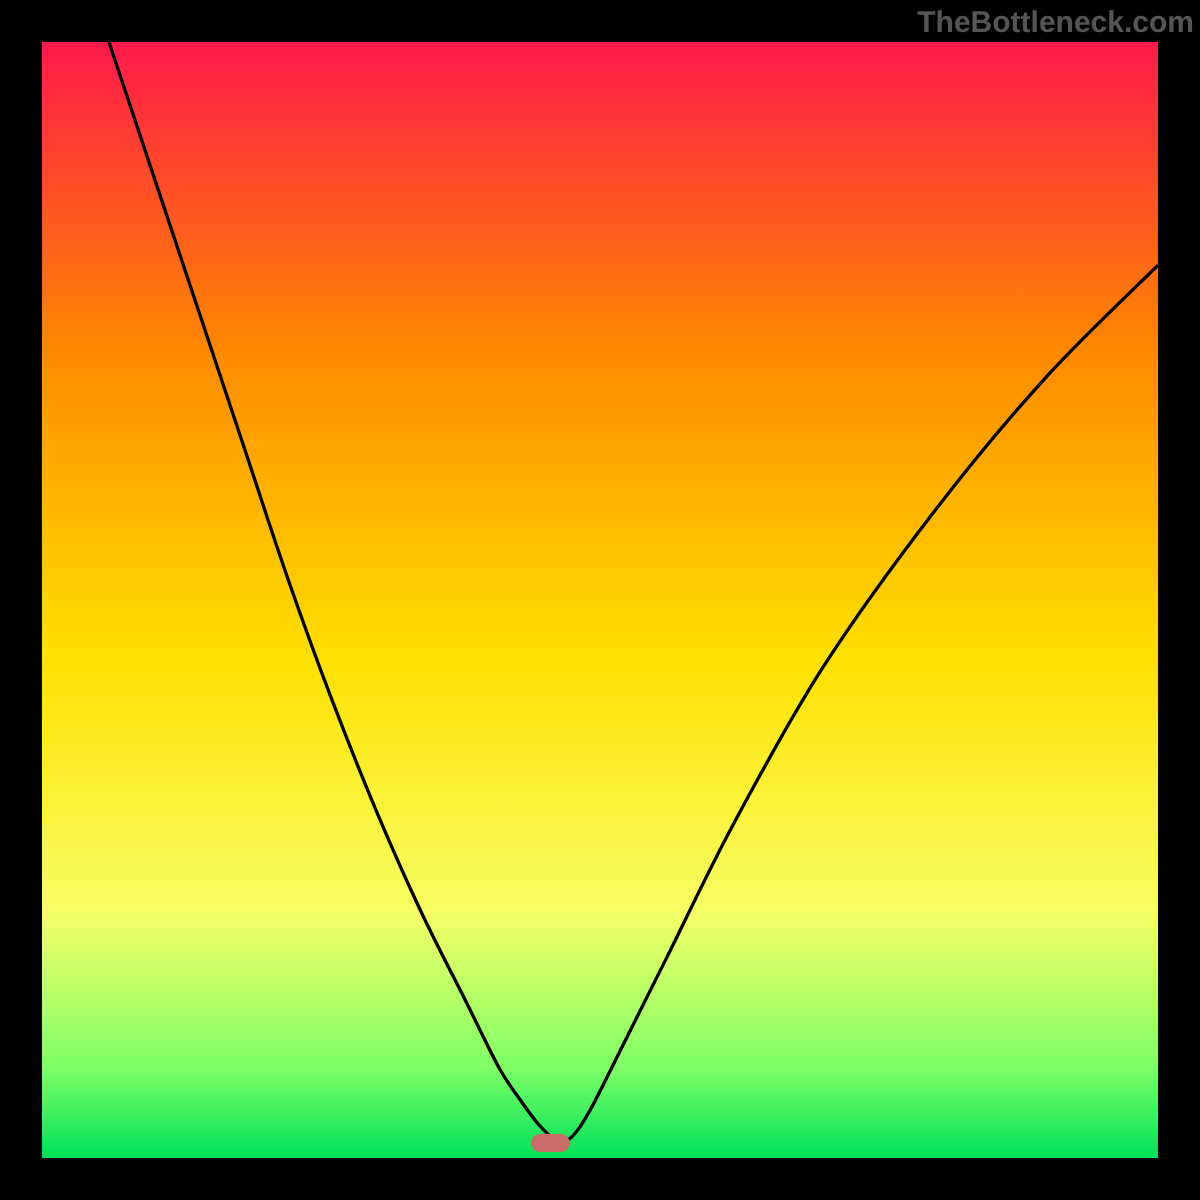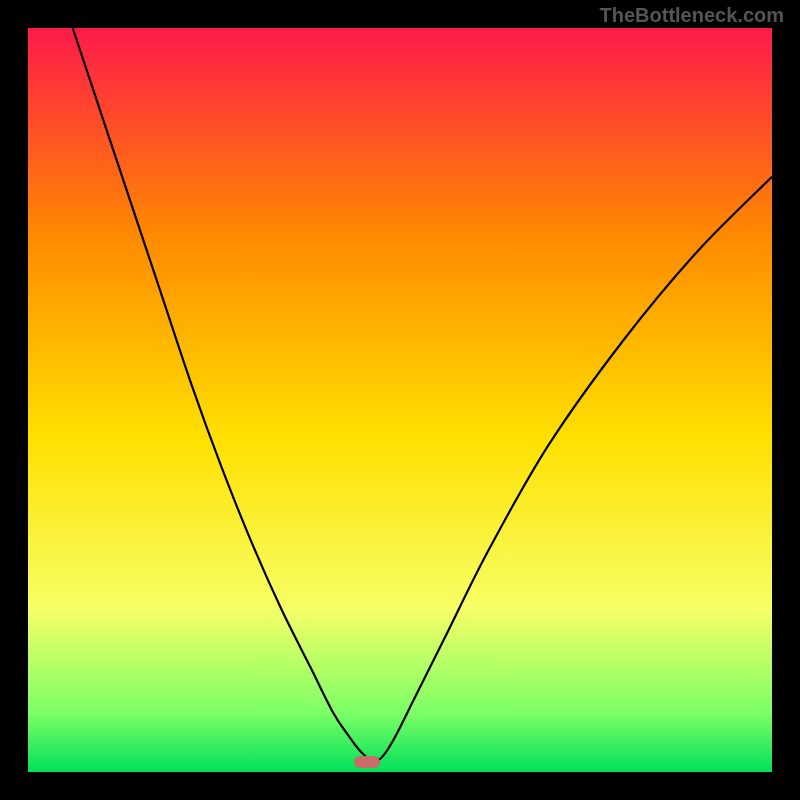--- a/index.html
+++ b/index.html
@@ -1,20 +1,20 @@
 <!DOCTYPE html>
 <html><head>
 <meta charset="utf-8">
 <style>
   * { margin: 0; padding: 0; box-sizing: border-box; }
   body { width: 800px; height: 800px; background: #000; position: relative; overflow: hidden; }
   .watermark {
     position: absolute;
     top: 4px;
-    right: 16px;
+    right: 4px;
     font-family: Arial, sans-serif;
     font-size: 20px;
     font-weight: bold;
     color: #555;
     z-index: 10;
   }
   .chart-area {
     position: absolute;
     left: 28px;
     top: 28px;

